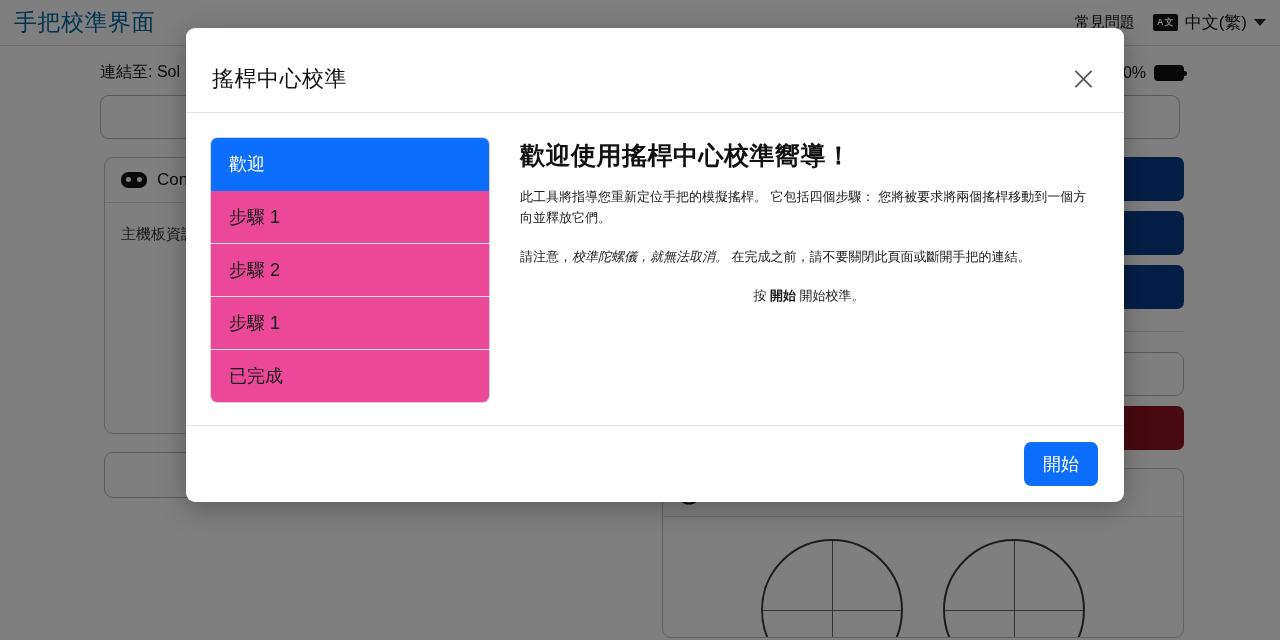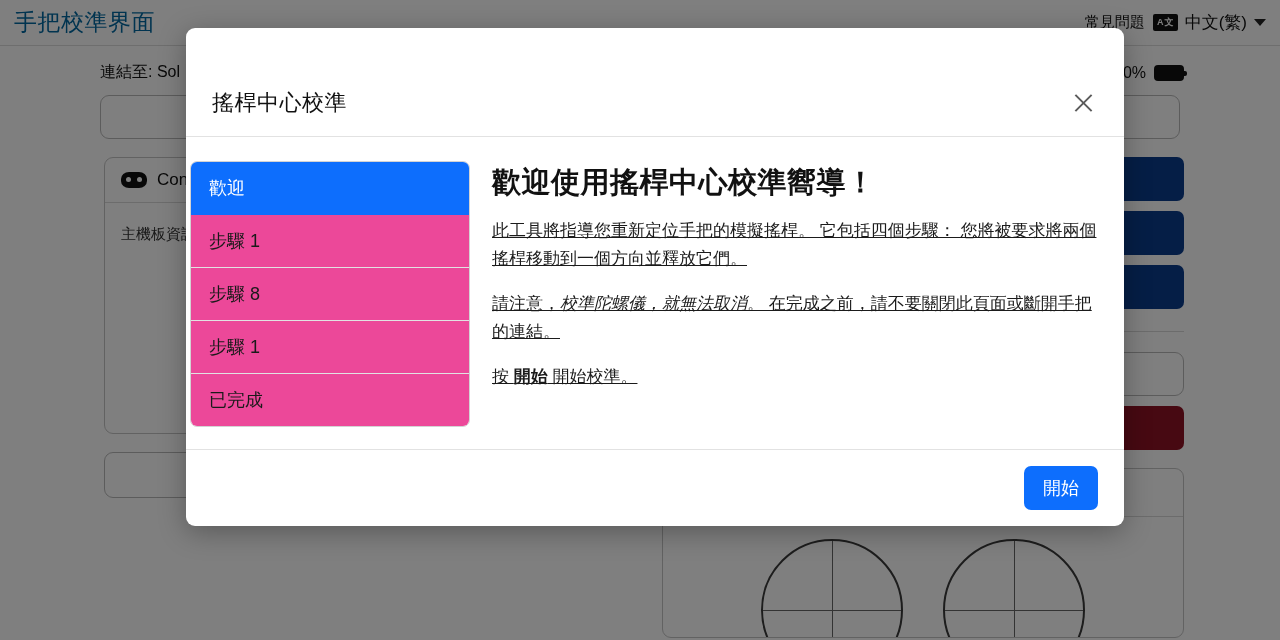--- a/index.html
+++ b/index.html
@@ -30,21 +30,21 @@
   }
   .topbar-title {
     font-size: 23px;
     font-weight: 400;
     color: #0369a1;
     letter-spacing: .5px;
   }
   .topbar-right {
     display: flex;
     align-items: center;
-    gap: 8px;
+    gap: 18px;
   }
   .faq-link {
     font-size: 15px;
     color: #111;
     text-decoration: none;
   }
   .lang-select {
     display: flex;
     align-items: center;
     gap: 7px;
@@ -276,21 +276,20 @@
     border-radius: 9px;
     box-shadow: 0 6px 28px rgba(0,0,0,.30);
     overflow: hidden;
   }
   .modal-head {
     display: flex;
     align-items: center;
     justify-content: space-between;
     padding: 36px 26px 18px 26px;
     border-bottom: 1px solid #e2e2e2;
-    margin-top: 24px;
   }
   .modal-title {
     font-size: 22px;
     font-weight: 400;
     color: #111;
     letter-spacing: .5px;
   }
   .close-x {
     width: 30px; height: 30px;
     position: relative;
@@ -303,22 +302,22 @@
     position: absolute;
     left: 4px; top: 14px;
     width: 23px; height: 2px;
     background: #5b5b5b;
   }
   .close-x::before { transform: rotate(45deg); }
   .close-x::after  { transform: rotate(-45deg); }
 
   .modal-body {
     display: flex;
-    padding: 24px 26px 22px 4px;
-    gap: 22px;
+    padding: 24px 26px 22px 24px;
+    gap: 30px;
   }
 
   .steps-list {
     width: 280px;
     flex: none;
     border: 1px solid #d3d3d3;
     border-radius: 7px;
     overflow: hidden;
   }
   .step-item {
@@ -331,34 +330,33 @@
   }
   .step-item:last-child { border-bottom: none; }
   .step-item.active {
     background: #0d6efd;
     color: #ffffff;
     border-bottom-color: #0d6efd;
   }
 
   .pane { flex: 1; min-width: 0; padding-top: 2px; }
   .pane h2 {
-    font-size: 29px;
+    font-size: 25px;
     font-weight: 700;
     color: #111;
     margin-bottom: 14px;
     letter-spacing: .5px;
   }
   .pane p {
-    font-size: 17px;
+    font-size: 13px;
     line-height: 1.62;
     color: #1b1b1b;
     margin-bottom: 18px;
-    text-decoration: underline;
-  }
-  .pane p:last-child { margin-bottom: 0; }
+  }
+  .pane p:last-child { margin-bottom: 0; text-align: center; }
   .pane em { font-style: italic; }
   .pane strong { font-weight: 700; }
 
   .modal-foot {
     border-top: 1px solid #e2e2e2;
     padding: 16px 26px;
     display: flex;
     justify-content: flex-end;
   }
   .btn-start {
@@ -452,21 +450,21 @@
   <div class="modal-head">
     <div class="modal-title">搖桿中心校準</div>
     <button class="close-x"></button>
   </div>
 
   <div class="modal-body">
 
     <div class="steps-list">
       <div class="step-item active">歡迎</div>
       <div class="step-item">步驟 1</div>
-      <div class="step-item">步驟 8</div>
+      <div class="step-item">步驟 2</div>
       <div class="step-item">步驟 1</div>
       <div class="step-item">已完成</div>
     </div>
 
     <div class="pane">
       <h2>歡迎使用搖桿中心校準嚮導！</h2>
       <p>此工具將指導您重新定位手把的模擬搖桿。 它包括四個步驟： 您將被要求將兩個搖桿移動到一個方向並釋放它們。</p>
       <p><span>請注意，</span><em>校準陀螺儀，就無法取消</em><span>。 在完成之前，請不要關閉此頁面或斷開手把的連結。</span></p>
       <p><span>按 </span><strong>開始</strong><span> 開始校準。</span></p>
     </div>

